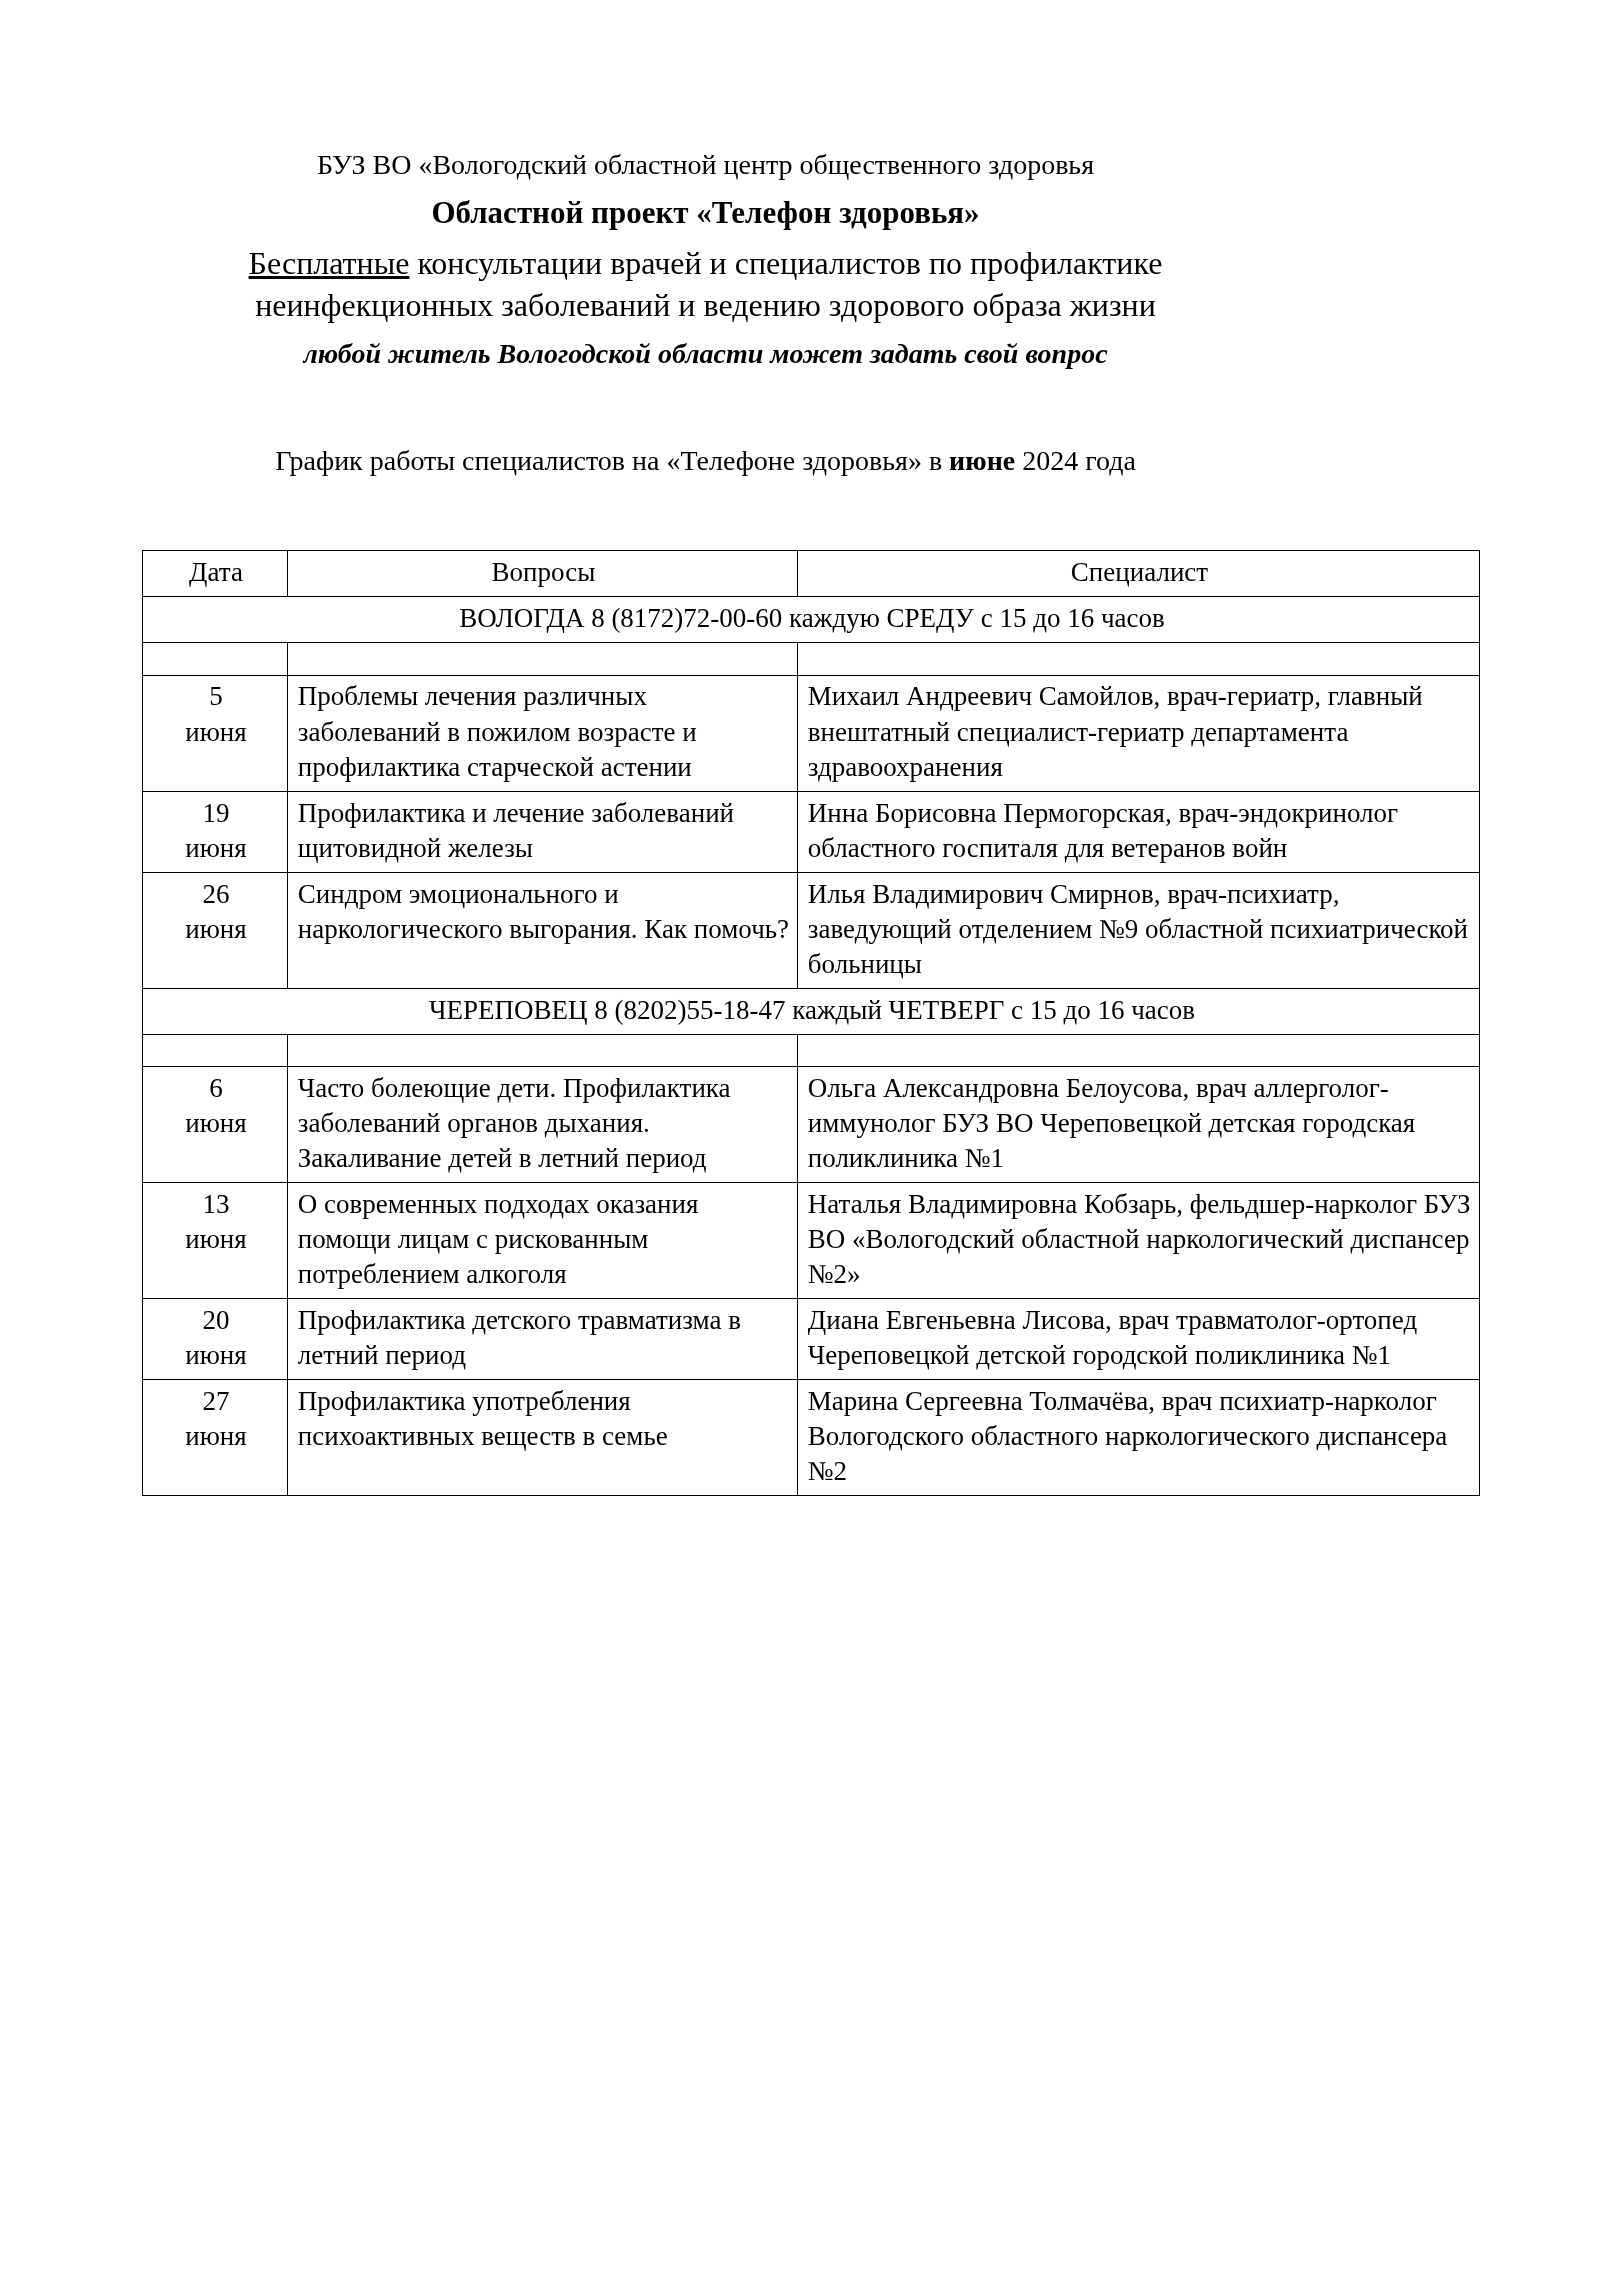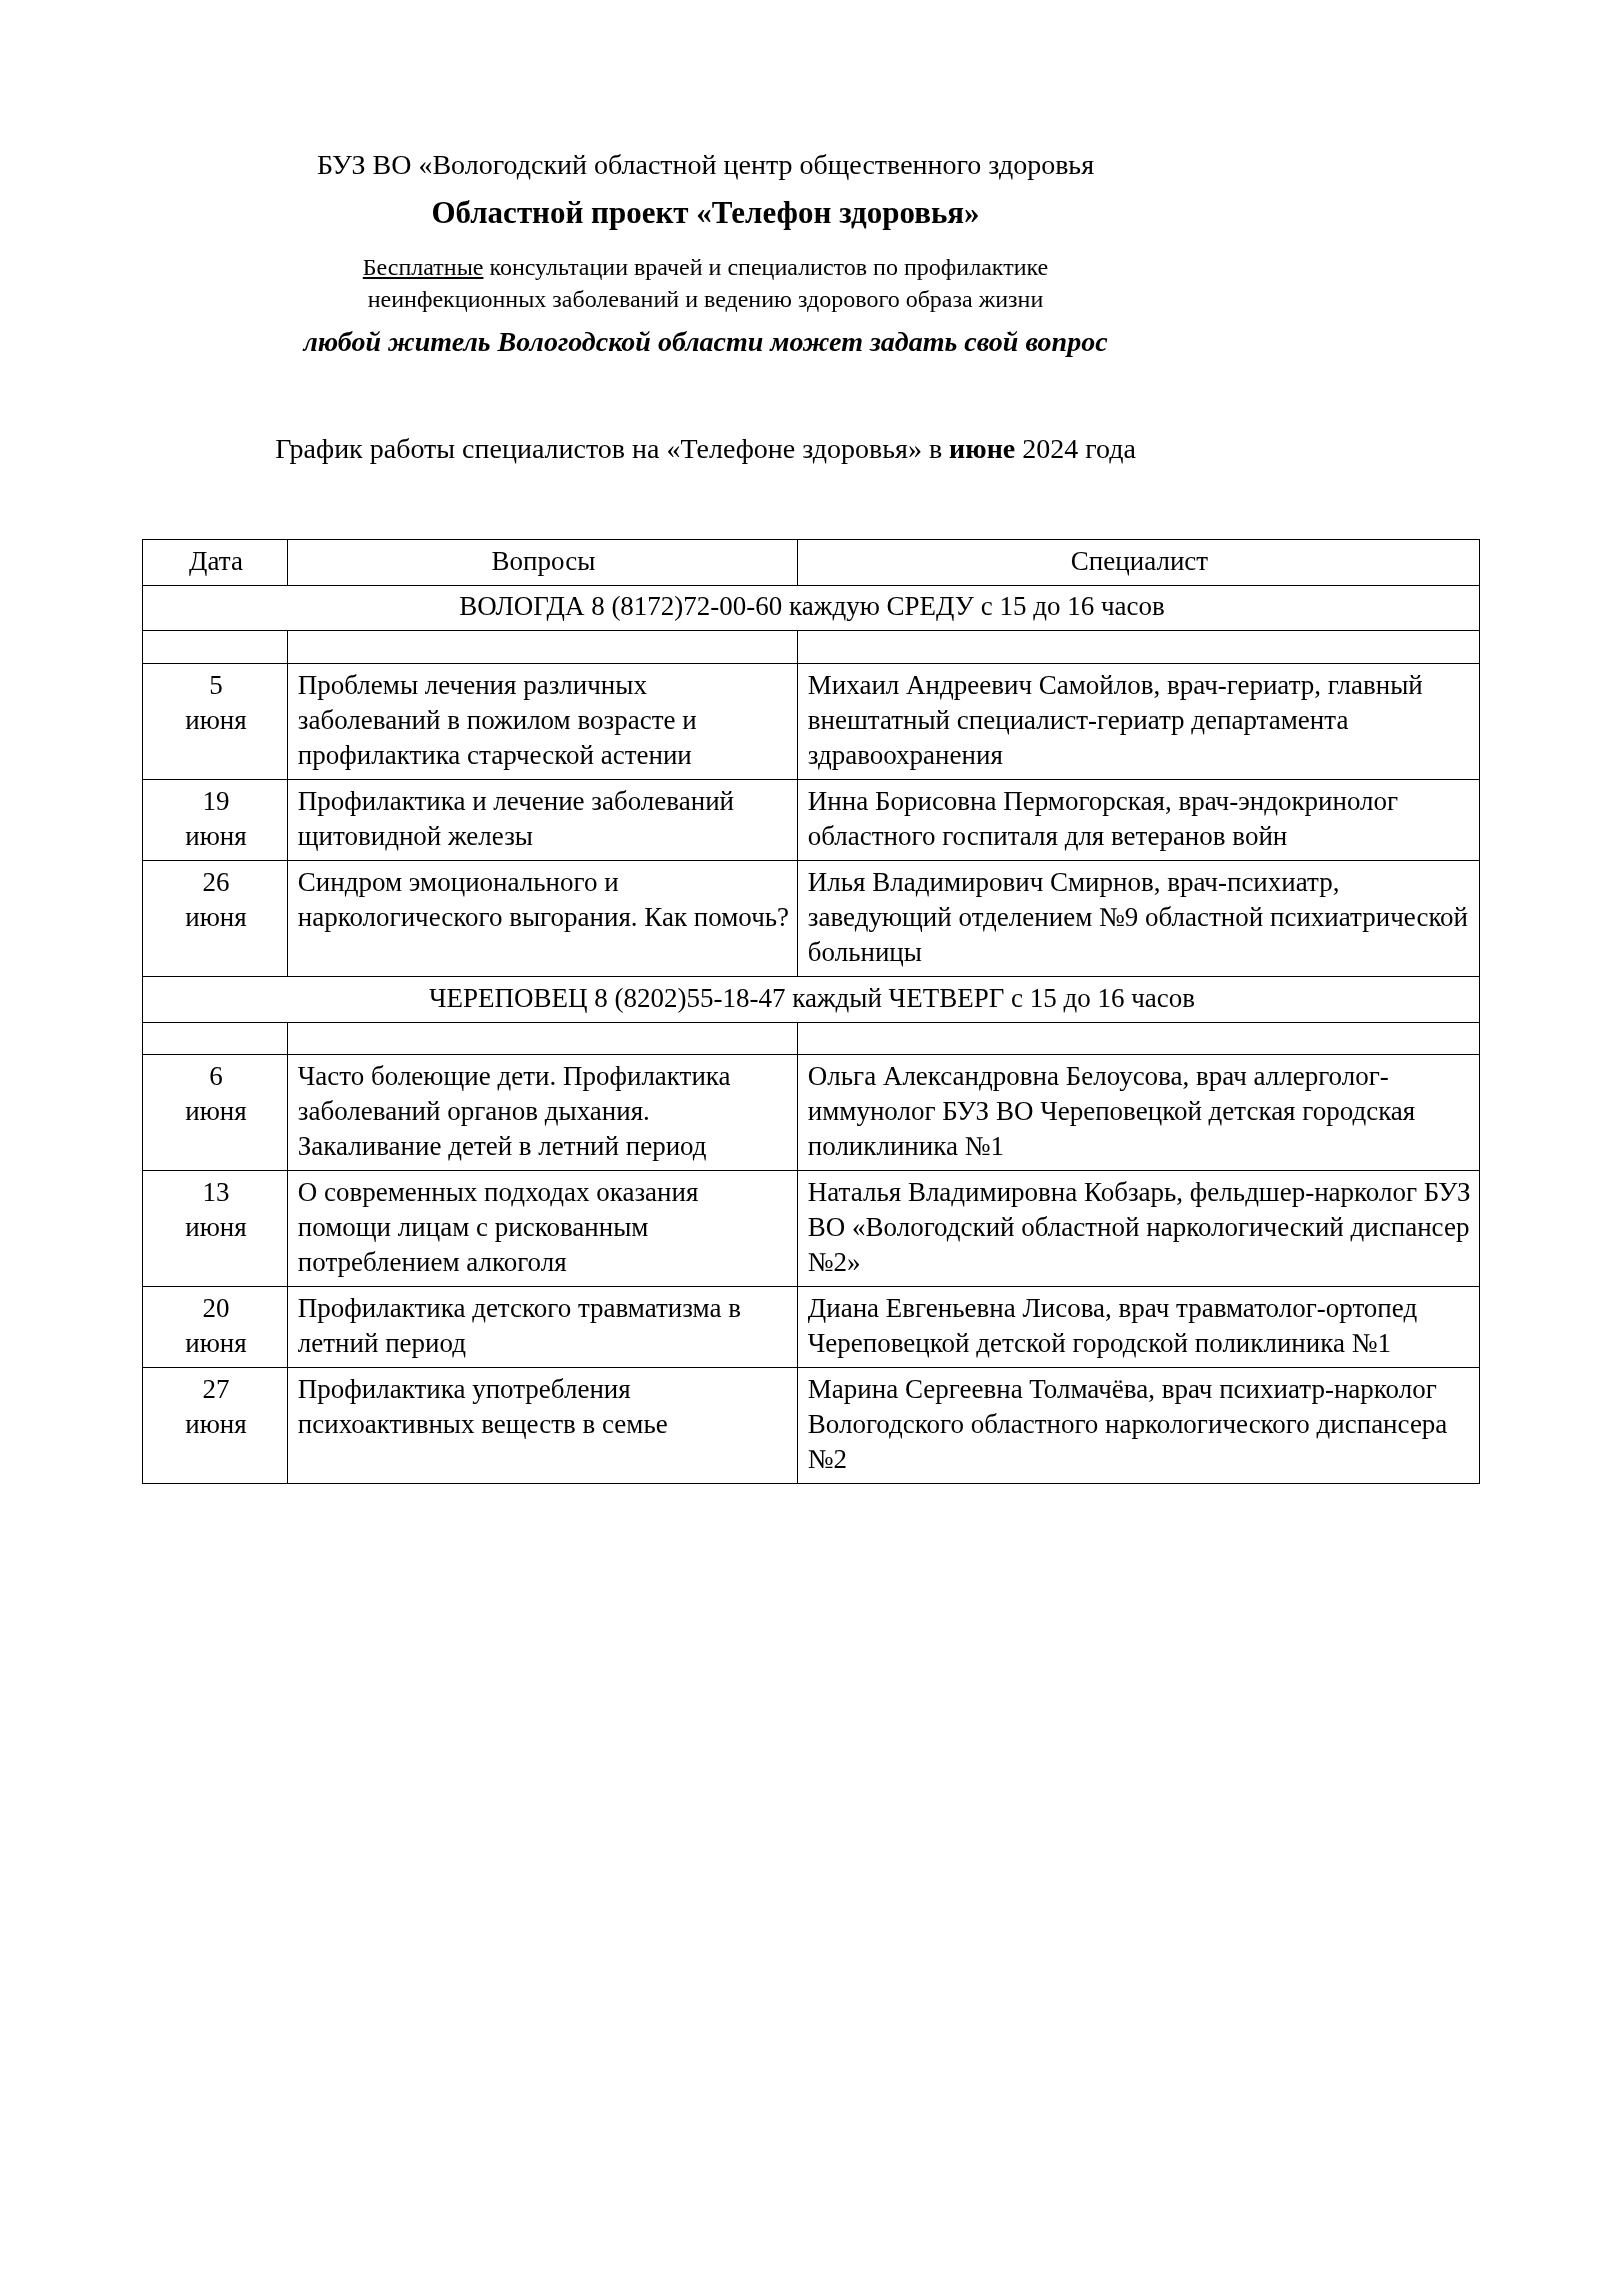--- a/index.html
+++ b/index.html
@@ -19,30 +19,30 @@
     height: 2293px;
     box-sizing: border-box;
     padding: 147px 142px 0 142px;
     position: relative;
   }
   .header {
     text-align: center;
     line-height: 1.30;
   }
   .h-line {
-    font-size: 24px;
+    font-size: 32px;
   }
   .h-org {
     font-size: 28px;
   }
   .h-project {
     font-size: 31px;
     font-weight: bold;
     margin-top: 9.8px;
-    margin-bottom: 19px;
+    margin-bottom: 10px;
   }
   .h-free u {
     text-decoration: underline;
   }
   .h-italic {
     font-style: italic;
     font-weight: bold;
     font-size: 28px;
     margin-top: 9px;
   }

